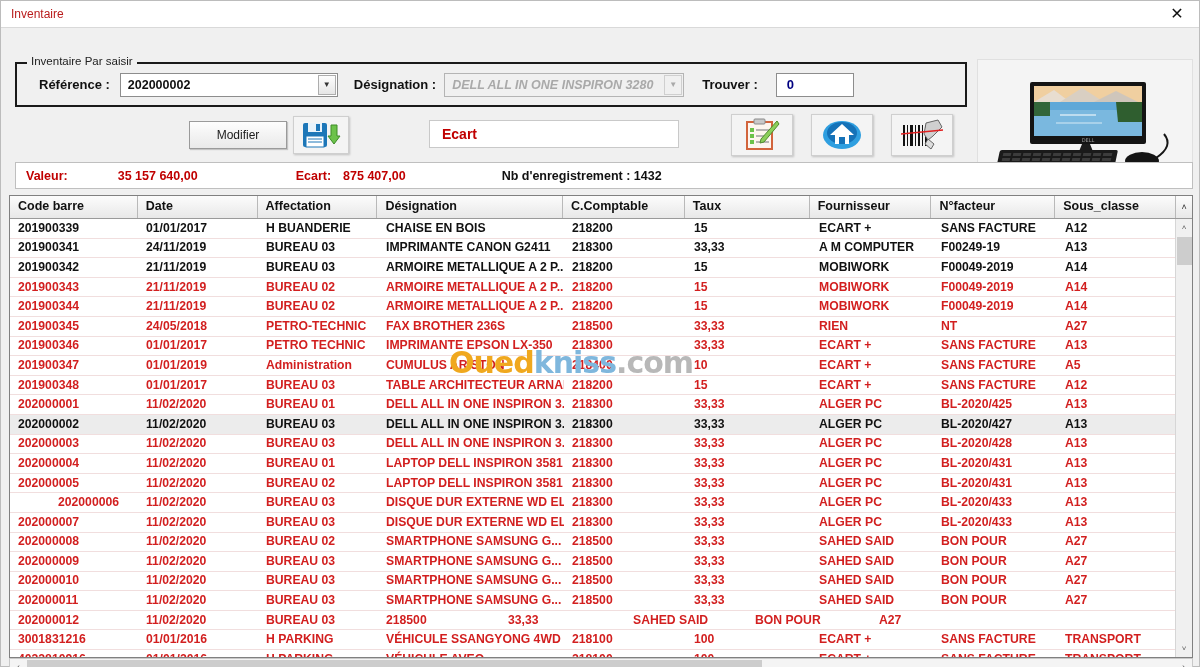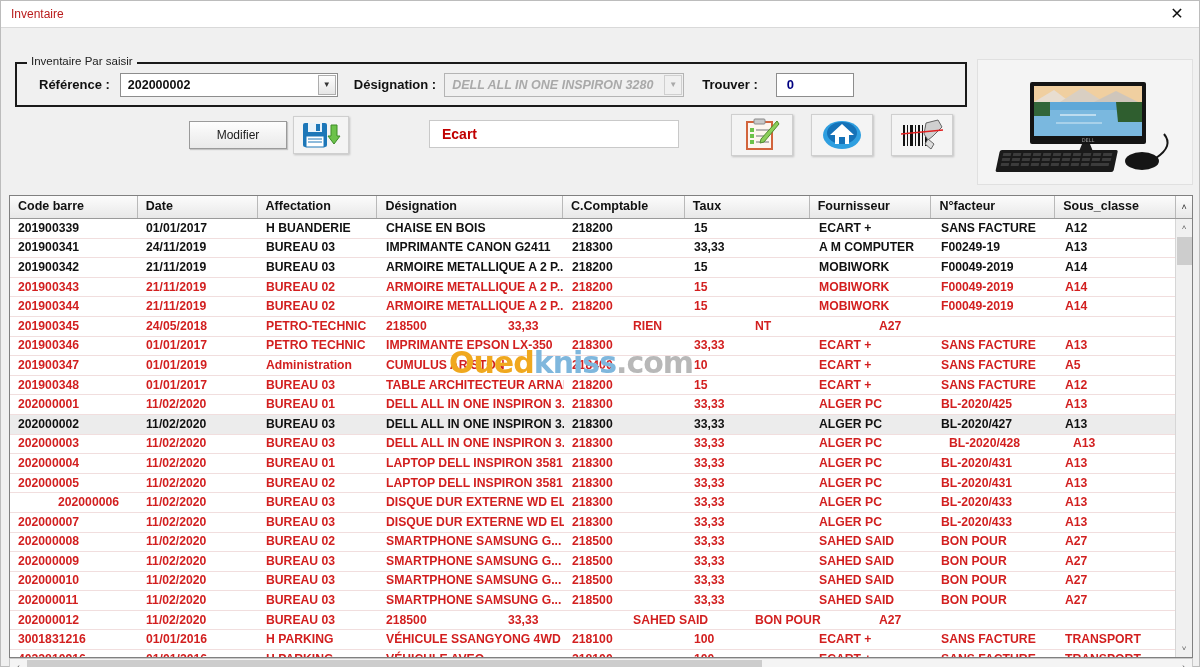--- a/index.html
+++ b/index.html
@@ -492,20 +492,27 @@
             <rect x="84" y="13" width="8" height="3"></rect>
               <rect x="94" y="13" width="18" height="3"></rect>
           </g>
         </g>
 
         <ellipse cx="164" cy="101" rx="17" ry="9" fill="#151515"></ellipse>
         <path d="M178 98 Q196 86 186 74" stroke="#151515" stroke-width="2" fill="none"></path>
       </svg>
     </div>
 
+    <div class="valuebar">
+      <span class="vb-red" style="margin-left:10px;">Valeur:</span>
+      <span class="vb-red" style="margin-left:50px;">35 157 640,00</span>
+      <span class="vb-red" style="margin-left:98px;">Ecart:</span>
+      <span class="vb-red" style="margin-left:12px;">875 407,00</span>
+      <span class="vb-black" style="margin-left:96px;">Nb d'enregistrement : 1432</span>
+    </div>
 
     <div class="grid-wrap">
       <div class="grid-head" id="grid-head">
           <div class="hc" style="width: 128px;">Code barre</div>
           <div class="hc" style="width: 120px;">Date</div>
           <div class="hc" style="width: 120px;">Affectation</div>
           <div class="hc" style="width: 186px;">Désignation</div>
           <div class="hc" style="width: 122px;">C.Comptable</div>
           <div class="hc" style="width: 125px;">Taux</div>
           <div class="hc" style="width: 122px;">Fournisseur</div>
@@ -567,20 +574,21 @@
               <div class="gc" style="width: 122px;">218200</div>
               <div class="gc" style="width: 125px;">15</div>
               <div class="gc" style="width: 122px;">MOBIWORK</div>
               <div class="gc" style="width: 124px;">F00049-2019</div>
               <div class="gc" style="width: 120px;">A14</div>
             </div>
             <div class="grow red">
               <div class="gc" style="width: 128px;">201900345</div>
               <div class="gc" style="width: 120px;">24/05/2018</div>
               <div class="gc" style="width: 120px;">PETRO-TECHNIC</div>
+              <div class="gc" style="width: 186px;">FAX BROTHER 236S</div>
               <div class="gc" style="width: 122px;">218500</div>
               <div class="gc" style="width: 125px;">33,33</div>
               <div class="gc" style="width: 122px;">RIEN</div>
               <div class="gc" style="width: 124px;">NT</div>
               <div class="gc" style="width: 120px;">A27</div>
             </div>
             <div class="grow red">
               <div class="gc" style="width: 128px;">201900346</div>
               <div class="gc" style="width: 120px;">01/01/2017</div>
               <div class="gc" style="width: 120px;">PETRO TECHNIC</div>
@@ -636,21 +644,21 @@
               <div class="gc" style="width: 120px;">A13</div>
             </div>
             <div class="grow red">
               <div class="gc" style="width: 128px;">202000003</div>
               <div class="gc" style="width: 120px;">11/02/2020</div>
               <div class="gc" style="width: 120px;">BUREAU 03</div>
               <div class="gc" style="width: 186px;">DELL ALL IN ONE INSPIRON 3...</div>
               <div class="gc" style="width: 122px;">218300</div>
               <div class="gc" style="width: 125px;">33,33</div>
               <div class="gc" style="width: 122px;">ALGER PC</div>
-              <div class="gc" style="width: 124px; margin-left: 8px;">BL-2020/428</div>
+              <div class="gc" style="width: 124px;">BL-2020/428</div>
               <div class="gc" style="width: 120px;">A13</div>
             </div>
             <div class="grow red">
               <div class="gc" style="width: 128px;">202000004</div>
               <div class="gc" style="width: 120px;">11/02/2020</div>
               <div class="gc" style="width: 120px;">BUREAU 01</div>
               <div class="gc" style="width: 186px;">LAPTOP DELL INSPIRON 3581 I3</div>
               <div class="gc" style="width: 122px;">218300</div>
               <div class="gc" style="width: 125px;">33,33</div>
               <div class="gc" style="width: 122px;">ALGER PC</div>

